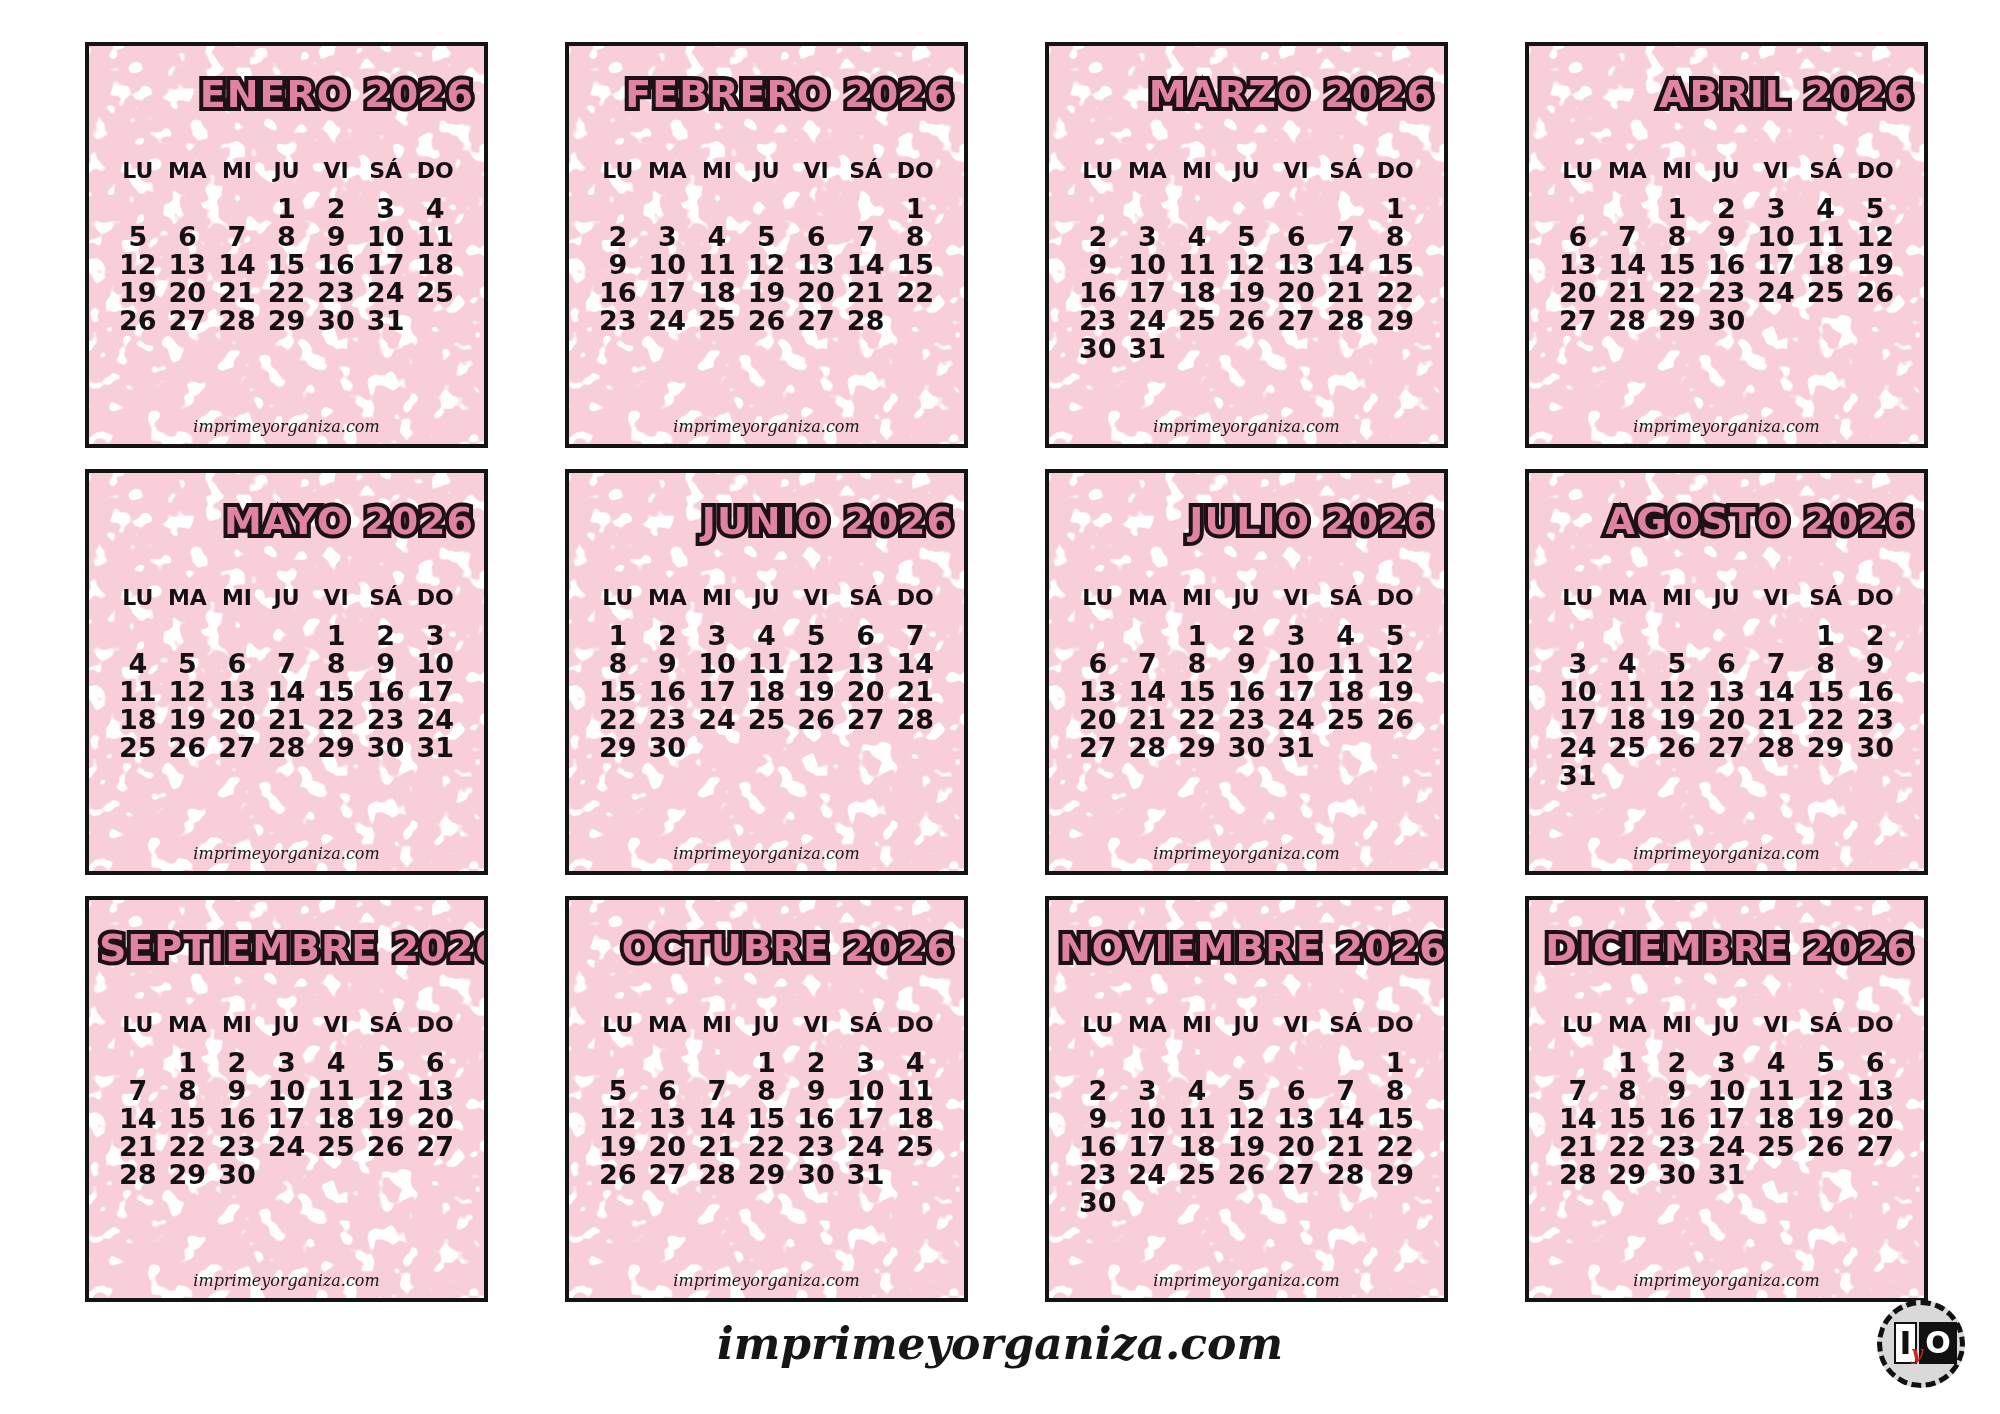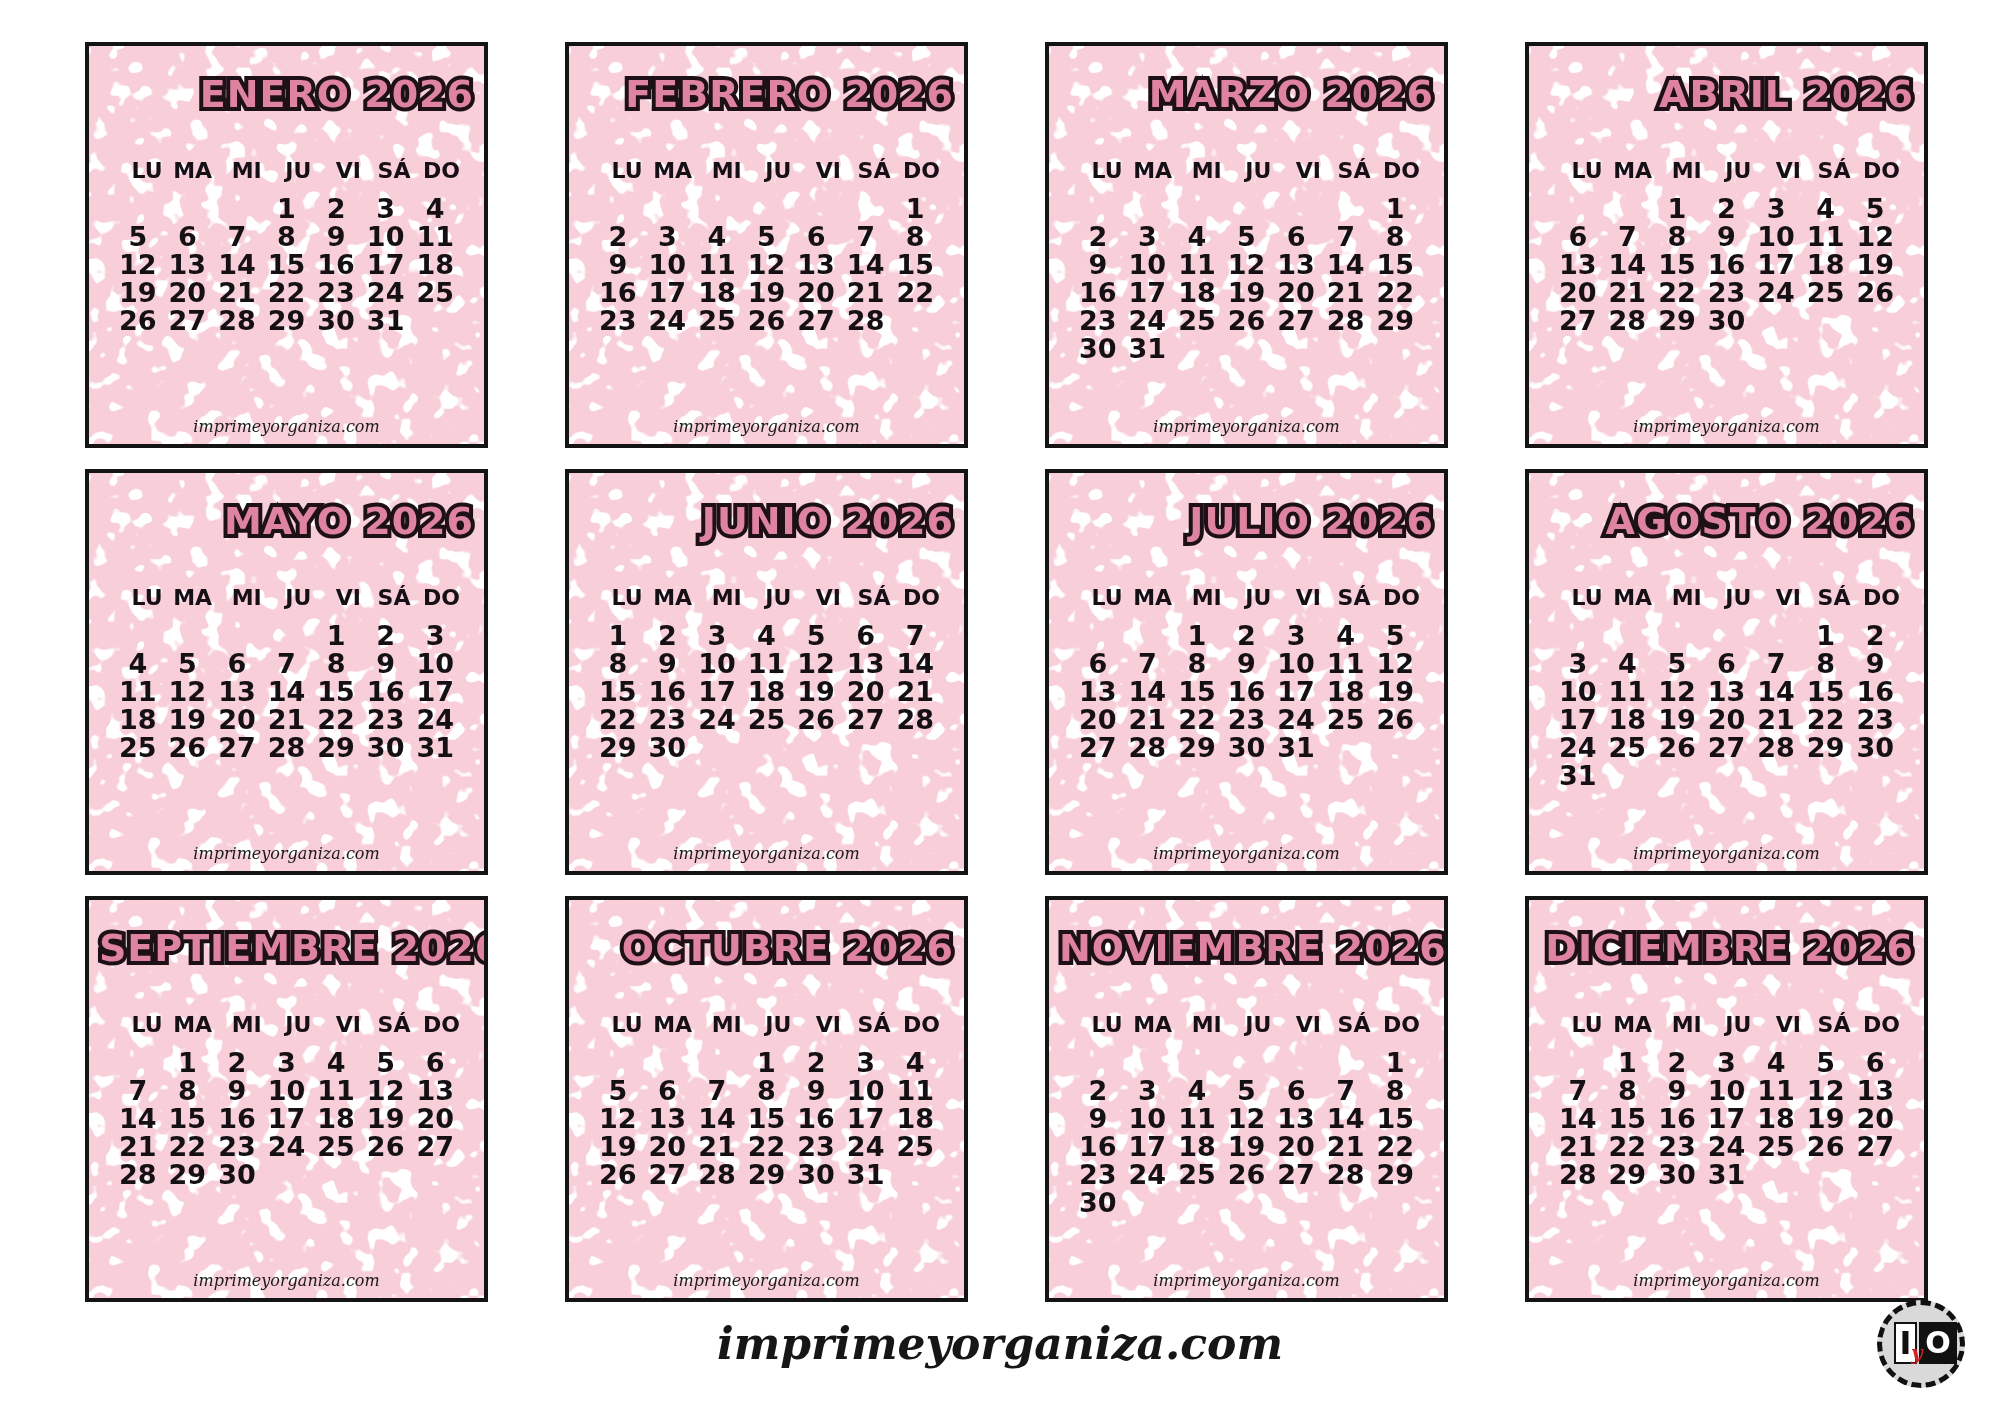--- a/index.html
+++ b/index.html
@@ -51,21 +51,21 @@
   .title .fill {
     position: absolute; left: 0; right: 0; top: 0;
     color: #df84a0;
   }
   .weekdays {
     position: relative;
     margin-top: 38px;
     padding: 0 24px;
     display: grid;
     grid-template-columns: repeat(7, 1fr);
-    text-align: right;
+    text-align: center;
     font-size: 22px;
     font-weight: bold;
     color: #161016;
   }
   .days {
     position: relative;
     margin-top: 12px;
     display: flex;
     flex-direction: column;
   }

